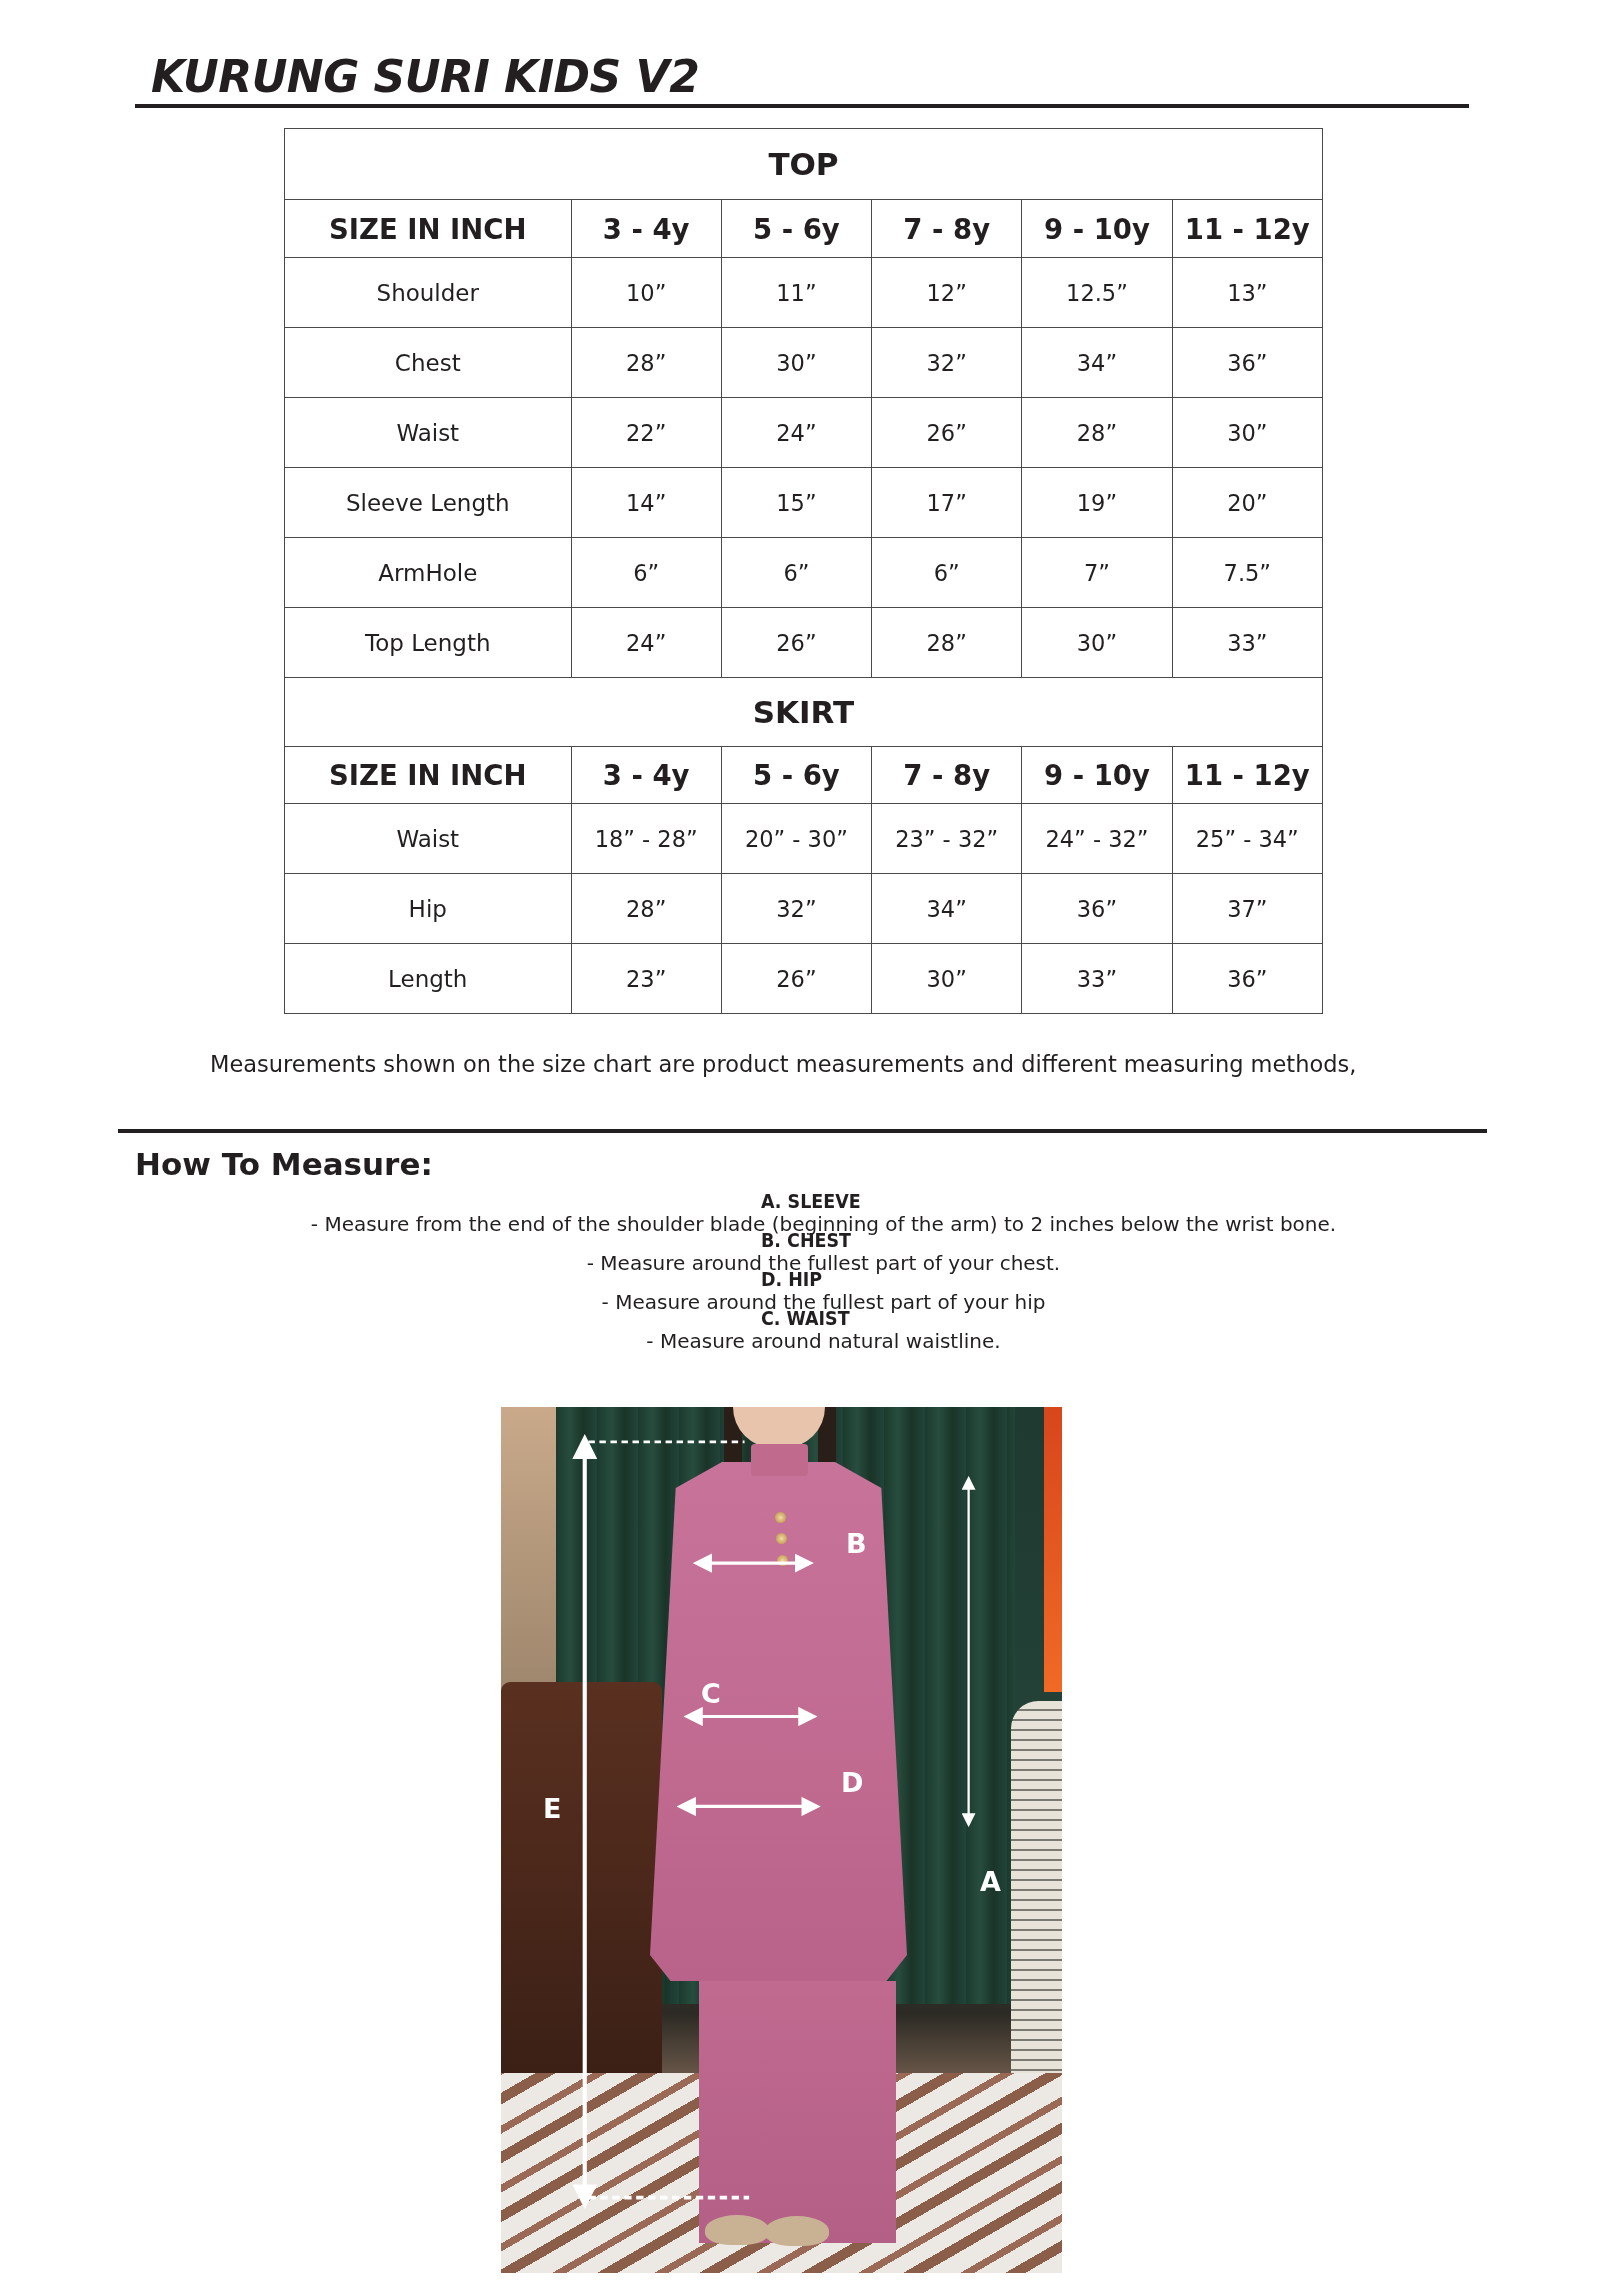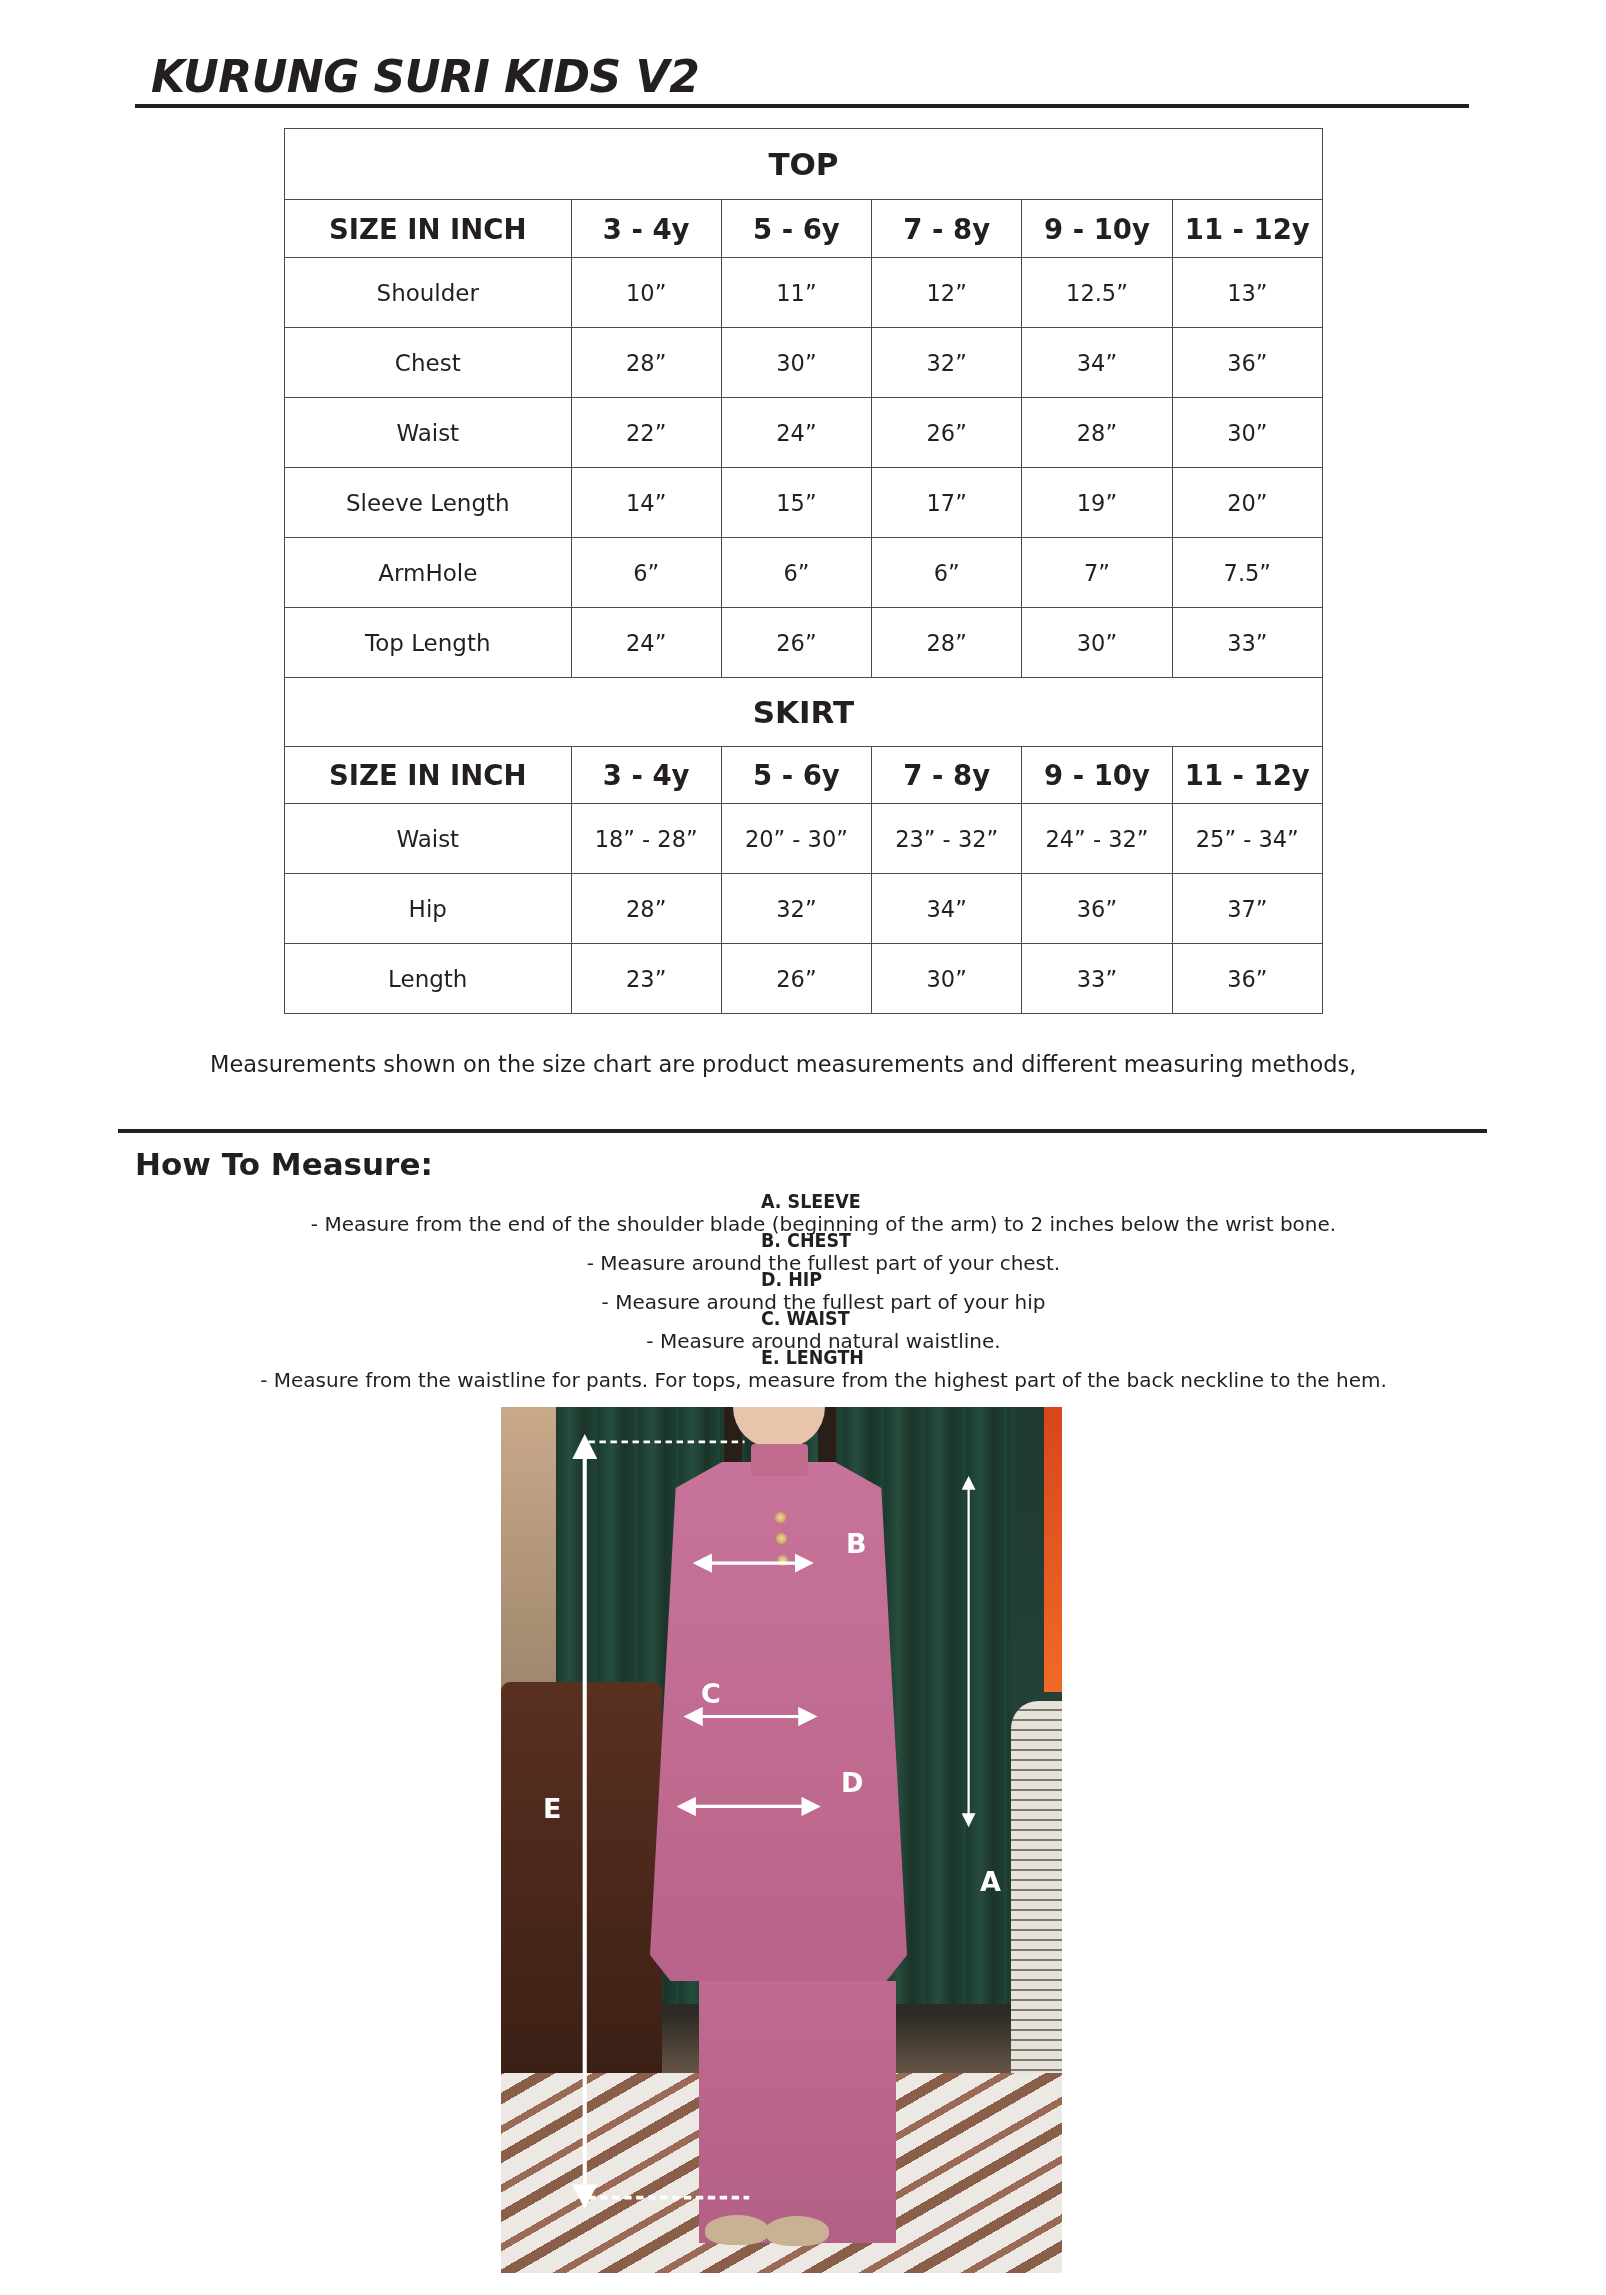--- a/index.html
+++ b/index.html
@@ -212,24 +212,20 @@
     <span class="how-key">B. CHEST</span>
     <span class="how-desc"> - Measure around the fullest part of your chest.</span>
   </div>
   <div class="how-item">
     <span class="how-key">D. HIP</span>
     <span class="how-desc">- Measure around the fullest part of your hip</span>
   </div>
   <div class="how-item">
     <span class="how-key">C. WAIST</span>
     <span class="how-desc">- Measure around natural waistline.</span>
-  </div>
-  <div class="how-item">
-    <span class="how-key">E. LENGTH</span>
-    <span class="how-desc">- Measure from the waistline for pants. For tops, measure from the highest part of the back neckline to the hem.</span>
   </div>
 </div>
 
 <div class="photo">
   <div class="wall-left"></div>
   <div class="curtain"></div>
   <div class="orange"></div>
   <div class="sofa"></div>
   <div class="pattern"></div>
   <div class="rug"></div>

